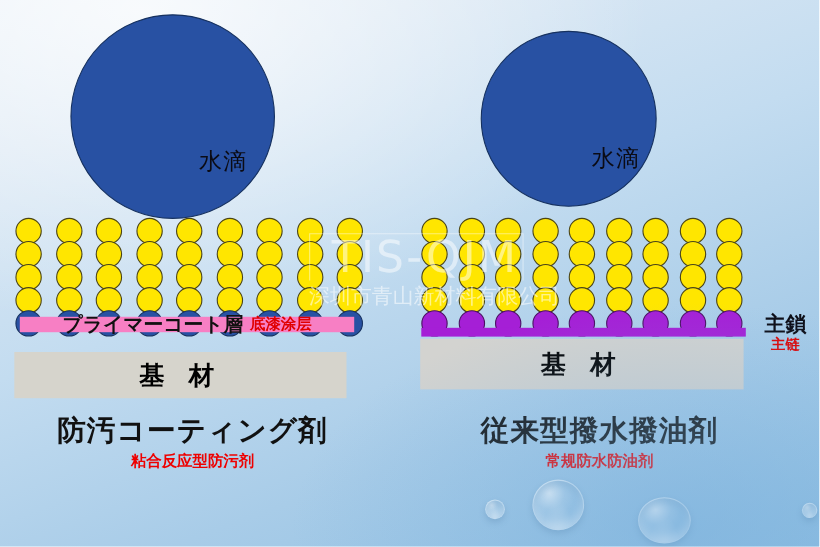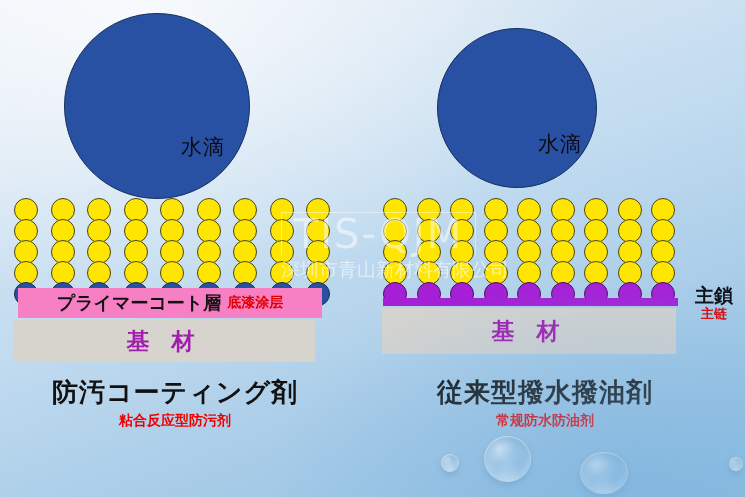--- a/index.html
+++ b/index.html
@@ -101,21 +101,21 @@
 
   
   .bar {
     position: absolute;
     box-sizing: border-box;
     display: flex;
     align-items: center;
     justify-content: center;
   }
   #primer-bar {
-    left: 18px; top: 288px; width: 304px; height: 30px;
+    left: 18px; top: 288px; width: 304px; height: 14px;
     background: #f77fc4;
   }
   #primer-bar .lbl-ja {
     color: #111111;
     font-size: 18px;
     font-weight: 700;
     letter-spacing: 0px;
     white-space: nowrap;
   }
   #primer-bar .lbl-zh {
@@ -131,21 +131,21 @@
   }
   #mainchain-bar {
     left: 383px; top: 298px; width: 295px; height: 8px;
     background: #a51fd6;
   }
   #substrate-right {
     left: 382px; top: 308px; width: 294px; height: 46px;
     background: #d3d3d0;
   }
   .substrate-label {
-    color: #a21caf;
+    color: #000000;
     font-size: 23px;
     font-weight: 700;
     letter-spacing: 7px;
     white-space: nowrap;
   }
 
   
   #mainchain-callout {
     position: absolute;
     left: 684px; top: 286px;
@@ -190,21 +190,21 @@
     line-height: 1.9;
     white-space: nowrap;
   }
 
   
   #watermark {
     position: absolute;
     left: 281px; top: 212px;
     width: 195px;
     pointer-events: none;
-    text-align: center;
+    text-align: right;
   }
   #watermark .wm-main {
     display: block;
     font-size: 40px;
     font-weight: 400;
     letter-spacing: 2px;
     color: rgba(255,255,255,0.50);
     line-height: 1.05;
     border: 1px solid rgba(255,255,255,0.45);
     border-bottom: none;

